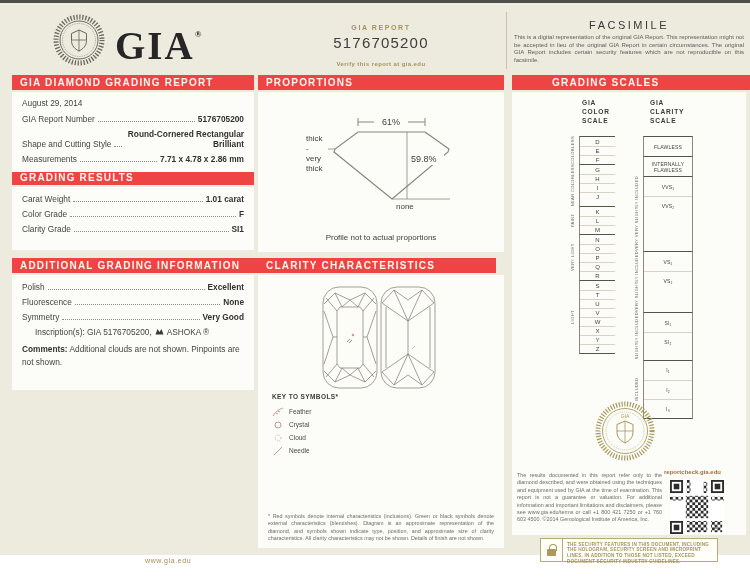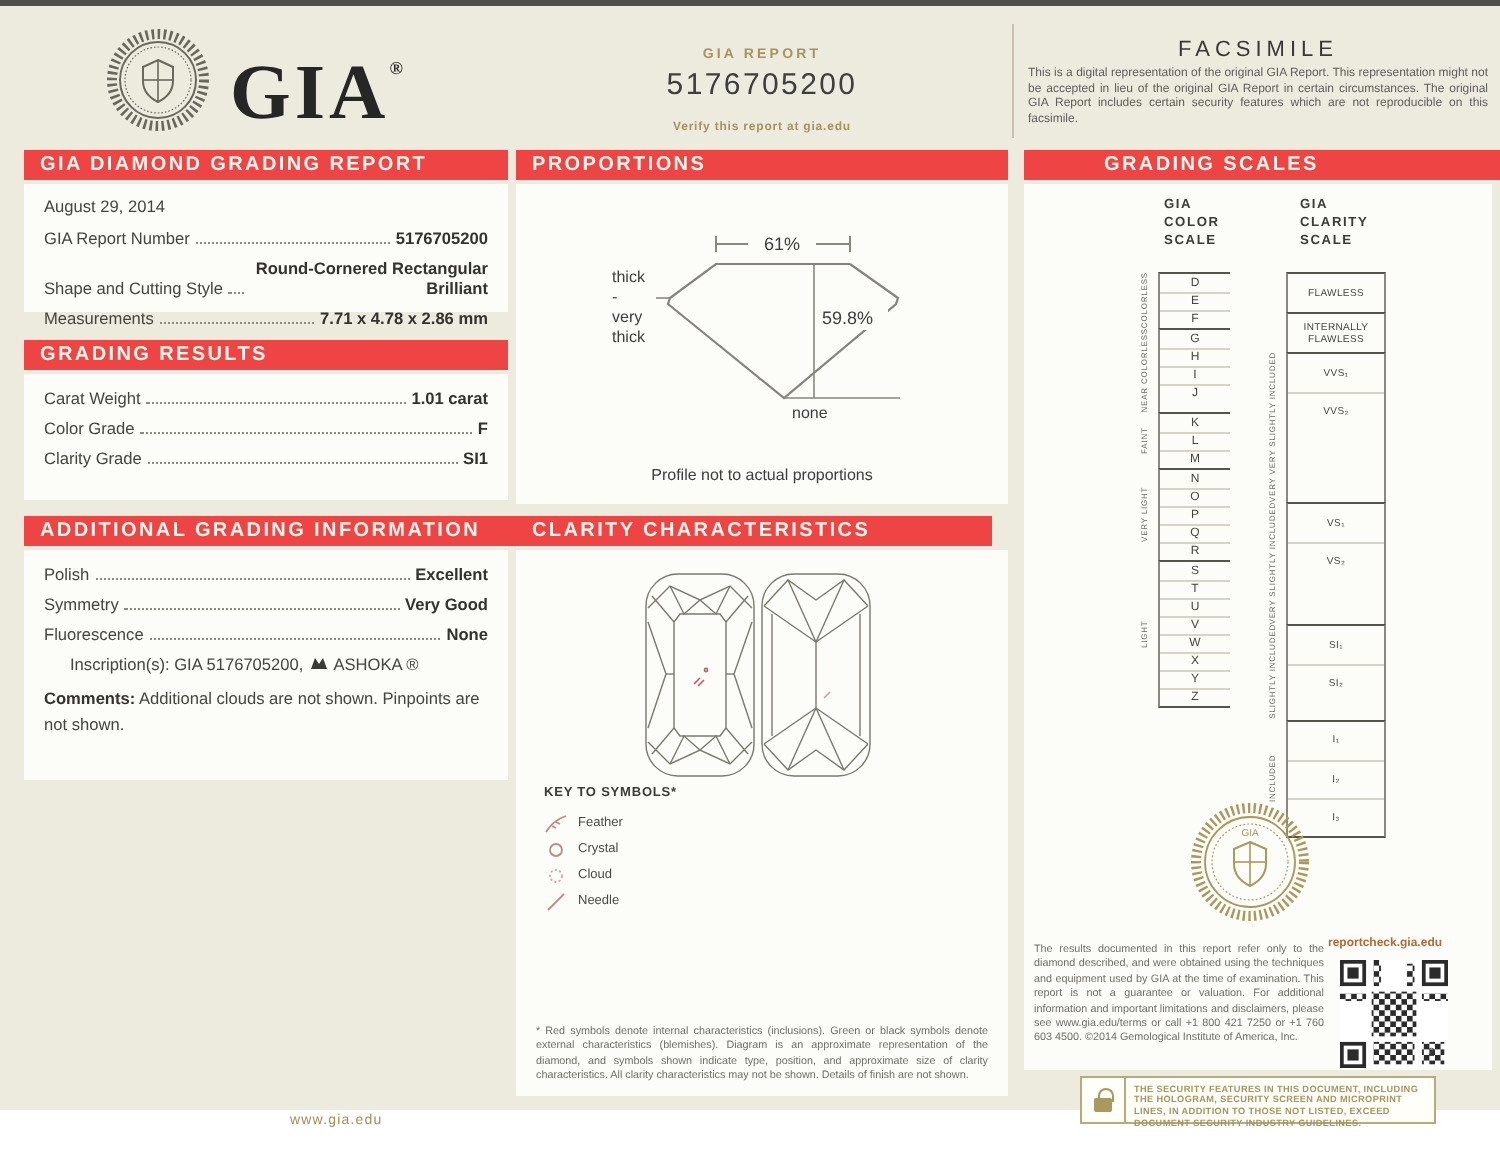--- a/index.html
+++ b/index.html
@@ -29,21 +29,21 @@
   .bar { position:absolute; height:15px; background:#ef4444; color:#faf8ef; font-size:10px; font-weight:bold; letter-spacing:1.2px; line-height:15px; padding-left:8px; }
   #bar-l1 { left:12px; top:75px; width:242px; }
   #bar-l2 { left:12px; top:170px; width:242px; }
   #bar-l3 { left:12px; top:258px; width:266px; }
   #bar-m1 { left:258px; top:75px; width:246px; }
   #bar-m2 { left:258px; top:258px; width:238px; }
   #bar-r1 { left:512px; top:75px; width:274px;padding-left:40px; }
 
   
   .panel { position:absolute; background:#fcfcf8; }
-  #panel-l1 { left:12px; top:92px;  width:242px; height:64px;  padding:6px 10px 0 10px; }
+  #panel-l1 { left:12px; top:92px;  width:242px; height:80px;  padding:6px 10px 0 10px; }
   #panel-l2 { left:12px; top:187px; width:242px; height:63px;  padding:7px 10px 0 10px; }
   #panel-l3 { left:12px; top:275px; width:242px; height:115px; padding:7px 10px 0 10px; }
   #panel-m1 { left:258px; top:92px;  width:246px; height:160px; }
   #panel-m2 { left:258px; top:275px; width:246px; height:273px; }
   #panel-r  { left:512px; top:92px;  width:234px; height:443px; }
 
   
   .row { display:flex; align-items:flex-end; font-size:8.3px; color:#454540; margin-bottom:5px; }
   .row .lbl { white-space:nowrap; }
   .row .dots { flex:1; border-bottom:1px dotted #8d8b80; margin:0 3px 2px 3px; min-width:8px; }
@@ -172,28 +172,28 @@
     </div>
   </div>
 
   <div class="panel" id="panel-l3">
     <div class="row">
       <span class="lbl">Polish</span>
       <span class="dots"></span>
       <span class="val">Excellent</span>
     </div>
     <div class="row">
+      <span class="lbl">Fluorescence</span>
+      <span class="dots"></span>
+      <span class="val">None</span>
+    </div>
+    <div class="row">
       <span class="lbl">Symmetry</span>
       <span class="dots"></span>
       <span class="val">Very Good</span>
-    </div>
-    <div class="row">
-      <span class="lbl">Fluorescence</span>
-      <span class="dots"></span>
-      <span class="val">None</span>
     </div>
     <div class="insc-line">
       <span>Inscription(s): GIA 5176705200,</span>
       <svg width="9" height="8" viewBox="0 0 9 8">
         <path d="M0.5,6.5 L2.5,1 L4.5,4 L6.5,1 L8.5,6.5 z" fill="#3a3a36"></path>
       </svg>
       <span>ASHOKA ®</span>
     </div>
     <div class="comments">
       <span class="bold">Comments:</span>

